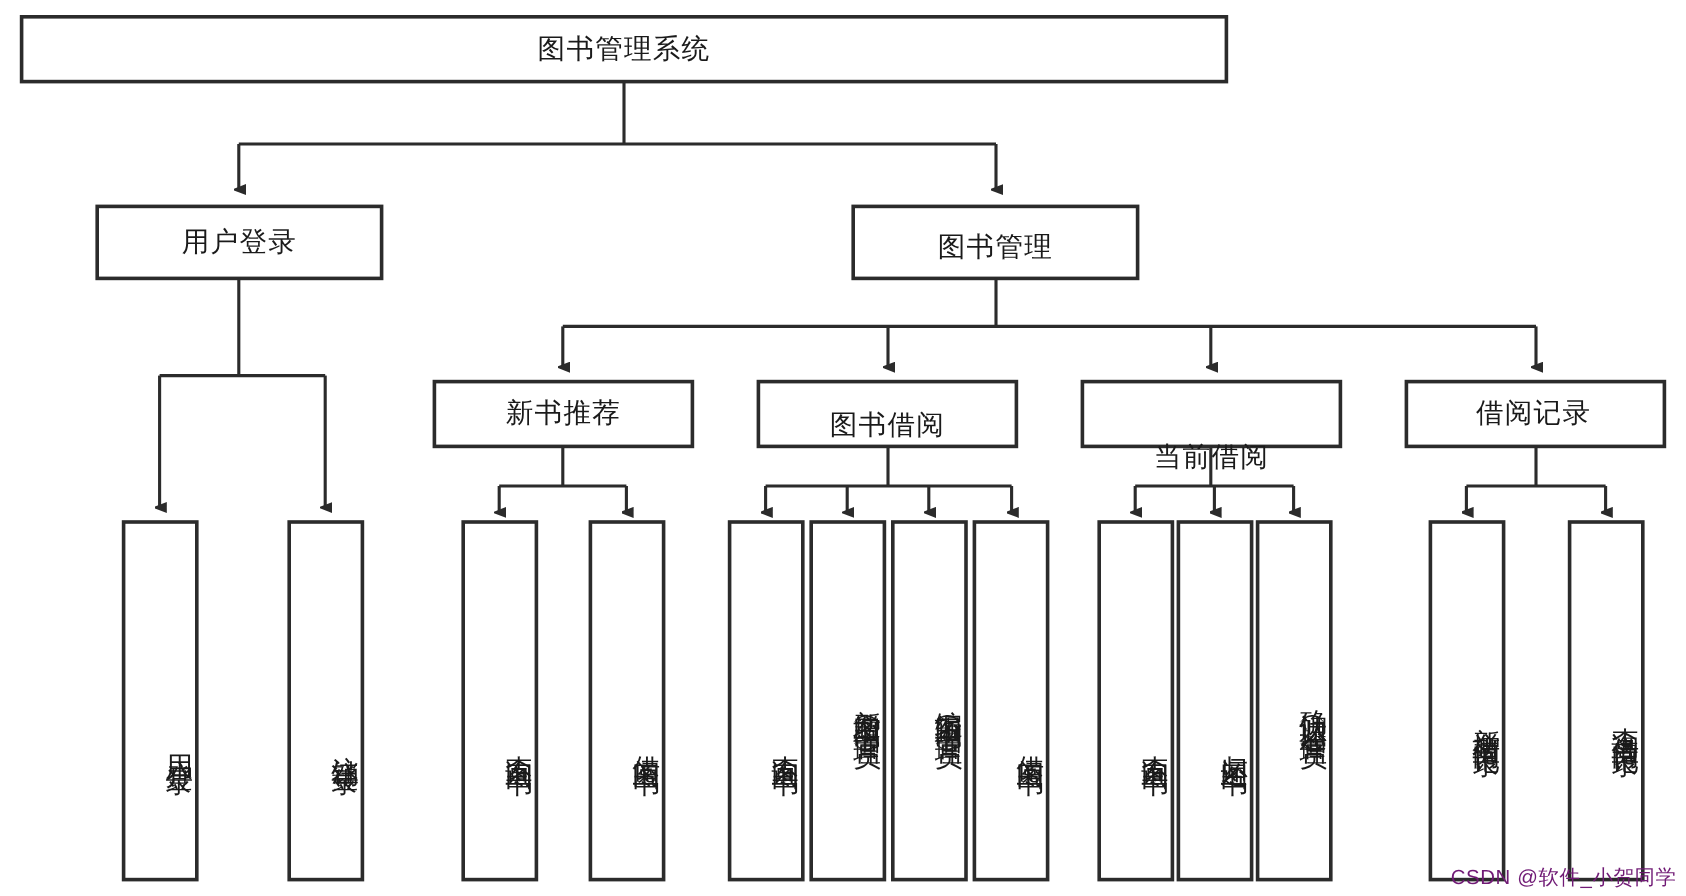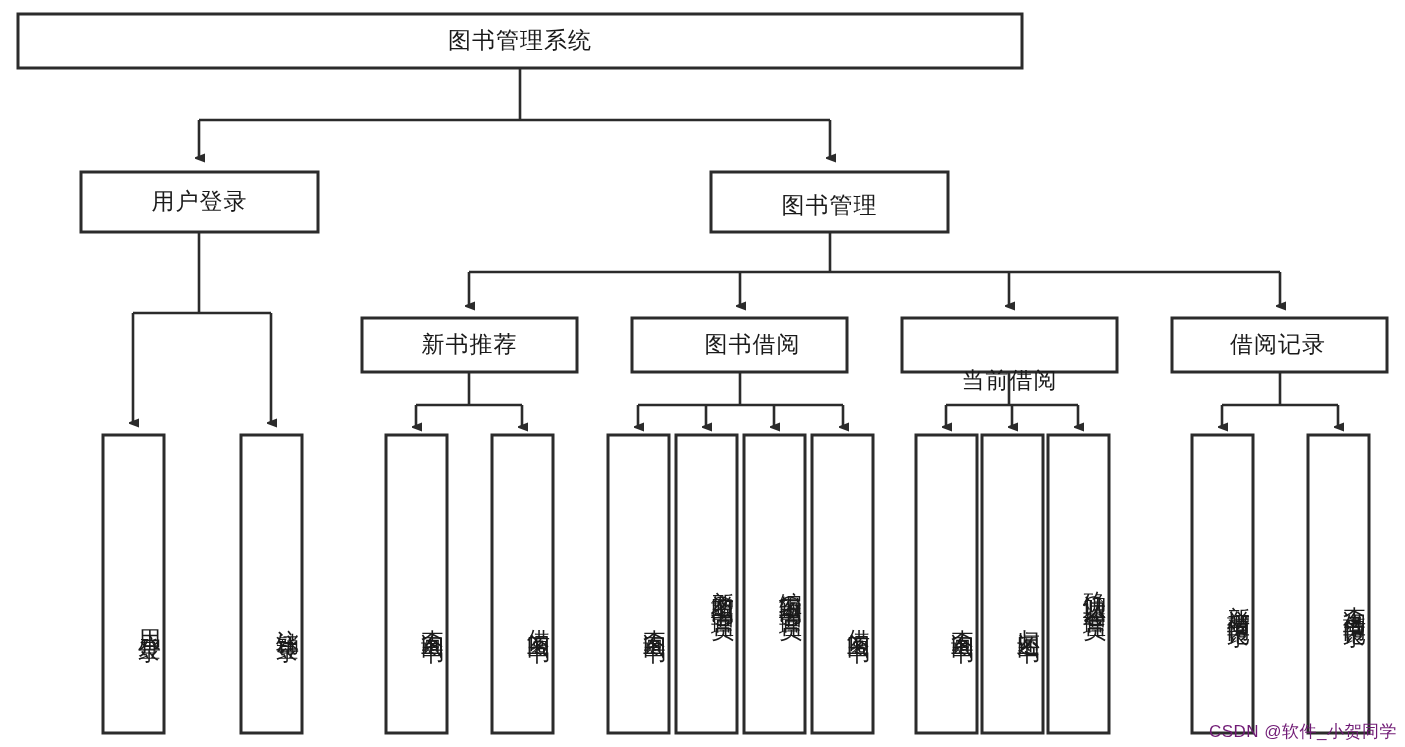--- a/index.html
+++ b/index.html
@@ -159,21 +159,21 @@
     <rect class="node-box" x="1192" y="435" width="61" height="298"></rect>
     <rect class="node-box" x="1308" y="435" width="61" height="298"></rect>
   </svg>
 
   <div class="node-label horizontal" style="left:18px; top:14px; width:1004px; height:54px;">图书管理系统</div>
 
   <div class="node-label horizontal" style="left:81px; top:172px; width:237px; height:60px;">用户登录</div>
   <div class="node-label horizontal" style="left:711px; top:172px; width:237px; height:68px;">图书管理</div>
 
   <div class="node-label horizontal" style="left:362px; top:318px; width:215px; height:54px;">新书推荐</div>
-  <div class="node-label horizontal" style="left:632px; top:318px; width:215px; height:54px;margin-left:13px;">图书借阅</div>
+  <div class="node-label horizontal" style="left:632px; top:328px; width:215px; height:54px;">图书借阅</div>
   <div class="node-label horizontal" style="left:902px; top:318px; width:215px; height:54px;margin-top:36px;">当前借阅</div>
   <div class="node-label horizontal" style="left:1172px; top:318px; width:212px; height:54px;">借阅记录</div>
 
   <div class="node-label vertical" style="left:103px; top:498px; width:61px; height:235px;">用户登录</div>
   <div class="node-label vertical" style="left:241px; top:498px; width:61px; height:235px;">注销登录</div>
 
   <div class="node-label vertical" style="left:386px; top:498px; width:61px; height:235px;">查询图书</div>
   <div class="node-label vertical" style="left:492px; top:498px; width:61px; height:235px;">借阅图书</div>
 
   <div class="node-label vertical" style="left:608px; top:498px; width:61px; height:235px;">查询图书</div>

